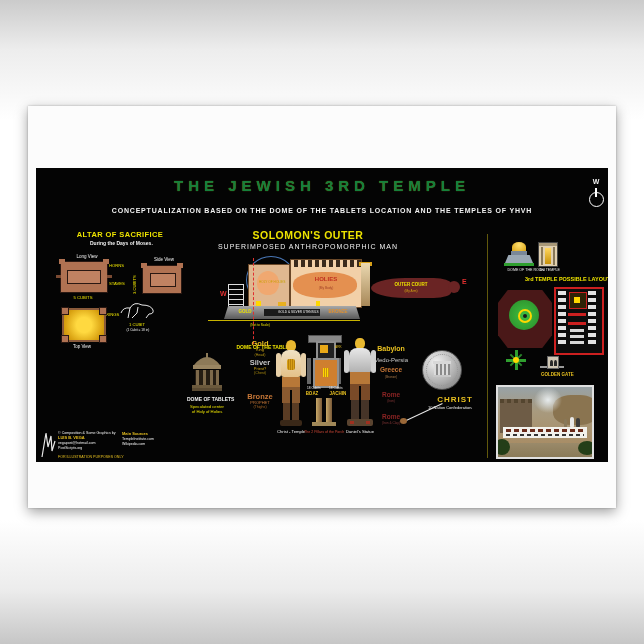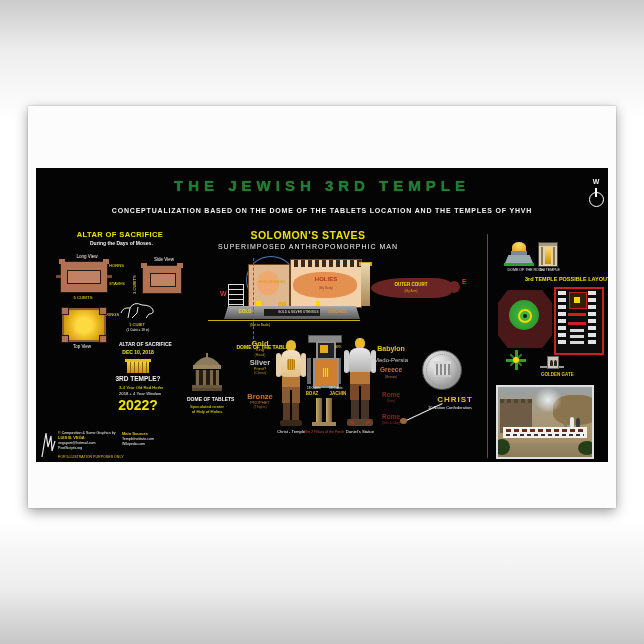--- a/index.html
+++ b/index.html
@@ -73,54 +73,40 @@
       <div class="tx c wh s32" style="left:62px;top:76px;width:42px;">(1 Cubit = 18 in)</div>
       <div class="a" style="left:8px;top:56px;width:40px;height:30px;background:radial-gradient(circle,#ffd940 30%,#d8a010 75%,#b8860b);border:2px solid #8a5a3a;">
         <div class="a" style="left:-3px;top:-3px;width:6px;height:6px;background:#b07252;border:1px solid #2a1812;"></div>
         <div class="a" style="left:35px;top:-3px;width:6px;height:6px;background:#b07252;border:1px solid #2a1812;"></div>
         <div class="a" style="left:-3px;top:25px;width:6px;height:6px;background:#b07252;border:1px solid #2a1812;"></div>
         <div class="a" style="left:35px;top:25px;width:6px;height:6px;background:#b07252;border:1px solid #2a1812;"></div>
       </div>
       <div class="tx c wh s45" style="left:8px;top:92px;width:40px;">Top View</div>
     </div>
 
-    <div class="a" style="left:64px;top:174px;width:76px;height:80px;">
-      <div class="tx c b wh s50" style="left:0;top:0;width:76px;">ALTAR OF SACRIFICE</div>
-      <div class="tx c b yel s50" style="left:0;top:8px;width:76px;">DEC 10, 2018</div>
-      <div class="a" style="left:27px;top:17px;width:22px;height:14px;">
-        <div class="a" style="left:-2px;top:0;width:26px;height:3px;background:#e8c020;"></div>
-        <div class="a" style="left:0;top:3px;width:22px;height:11px;background:linear-gradient(180deg,#f0d040,#c89010);">
-          <div class="a" style="left:0;top:0;width:22px;height:11px;background:repeating-linear-gradient(90deg,transparent 0 3px,#8a6008 3px 4px);"></div>
-        </div>
-      </div>
-      <div class="tx c b wh s65" style="left:0;top:34px;width:76px;">3RD TEMPLE?</div>
-      <div class="tx c yel s42" style="left:0;top:43px;width:76px;">3-4 Year Old Red Heifer</div>
-      <div class="tx c wh s42" style="left:0;top:49px;width:76px;">2018 + 4 Year Window</div>
-      <div class="tx c b yel year" style="left:0;top:56px;width:76px;">2022?</div>
-    </div>
 
     <div class="a" style="left:131px;top:184px;width:80px;height:64px;">
       <svg class="a" style="left:25px;top:0;" width="30" height="43" viewBox="0 0 30 43">
         <rect x="3" y="18" width="24" height="15" fill="#241c12"></rect>
         <rect x="14" y="1" width="2" height="5" fill="#8d7a58"></rect>
         <path d="M2 13 Q15 -3 28 13 Z" fill="#8d7a58"></path>
         <rect x="1" y="13" width="28" height="4" fill="#9a8662"></rect>
         <rect x="4" y="18" width="3" height="15" fill="#7d694a"></rect>
         <rect x="11" y="18" width="3" height="15" fill="#7d694a"></rect>
         <rect x="18" y="18" width="3" height="15" fill="#7d694a"></rect>
         <rect x="24" y="18" width="3" height="15" fill="#7d694a"></rect>
         <rect x="0" y="33" width="30" height="3" fill="#6b593c"></rect>
         <rect x="0" y="36" width="30" height="3" fill="#5a4a32"></rect>
       </svg>
       <div class="tx c b wh s50" style="left:0;top:45px;width:80px;">DOME OF TABLETS</div>
       <div class="tx c yel s42" style="left:0;top:52px;width:80px;">Speculated center</div>
       <div class="tx c yel s42" style="left:0;top:57px;width:80px;">of Holy of Holies</div>
     </div>
 
-    <div class="tx c b yel" style="left:182px;top:62px;width:180px;font-size:10.5px;letter-spacing:.5px;">SOLOMON'S STAVES</div>
+    <div class="tx c b yel" style="left:182px;top:62px;width:180px;font-size:10.5px;letter-spacing:.5px;">SOLOMON'S OUTER</div>
     <div class="tx c wh s70" style="left:172px;top:75px;width:200px;letter-spacing:1px;">SUPERIMPOSED ANTHROPOMORPHIC MAN</div>
 
     <div class="a" style="left:184px;top:88px;width:252px;height:96px;">
       <div class="a" style="left:26px;top:0;width:48px;height:46px;border:1px solid #4a78b8;border-radius:50%;"></div>
       <div class="a" style="left:28px;top:8px;width:40px;height:42px;background:#e0b890;border:1px solid #6a4828;">
         <div class="a" style="left:8px;top:6px;width:22px;height:24px;background:#f0a870;border-radius:50% 50% 45% 45%;"></div>
         <div class="tx c s32" style="left:0;top:15px;width:40px;color:#c8a000;">HOLY OF HOLIES</div>
       </div>
       <div class="a" style="left:70px;top:3px;width:70px;height:47px;background:#f2d0a8;border:1px solid #6a4828;">
         <div class="a" style="left:0;top:0;width:70px;height:7px;background:repeating-linear-gradient(90deg,#f2d0a8 0 3px,#3a2a1c 3px 7px);"></div>

